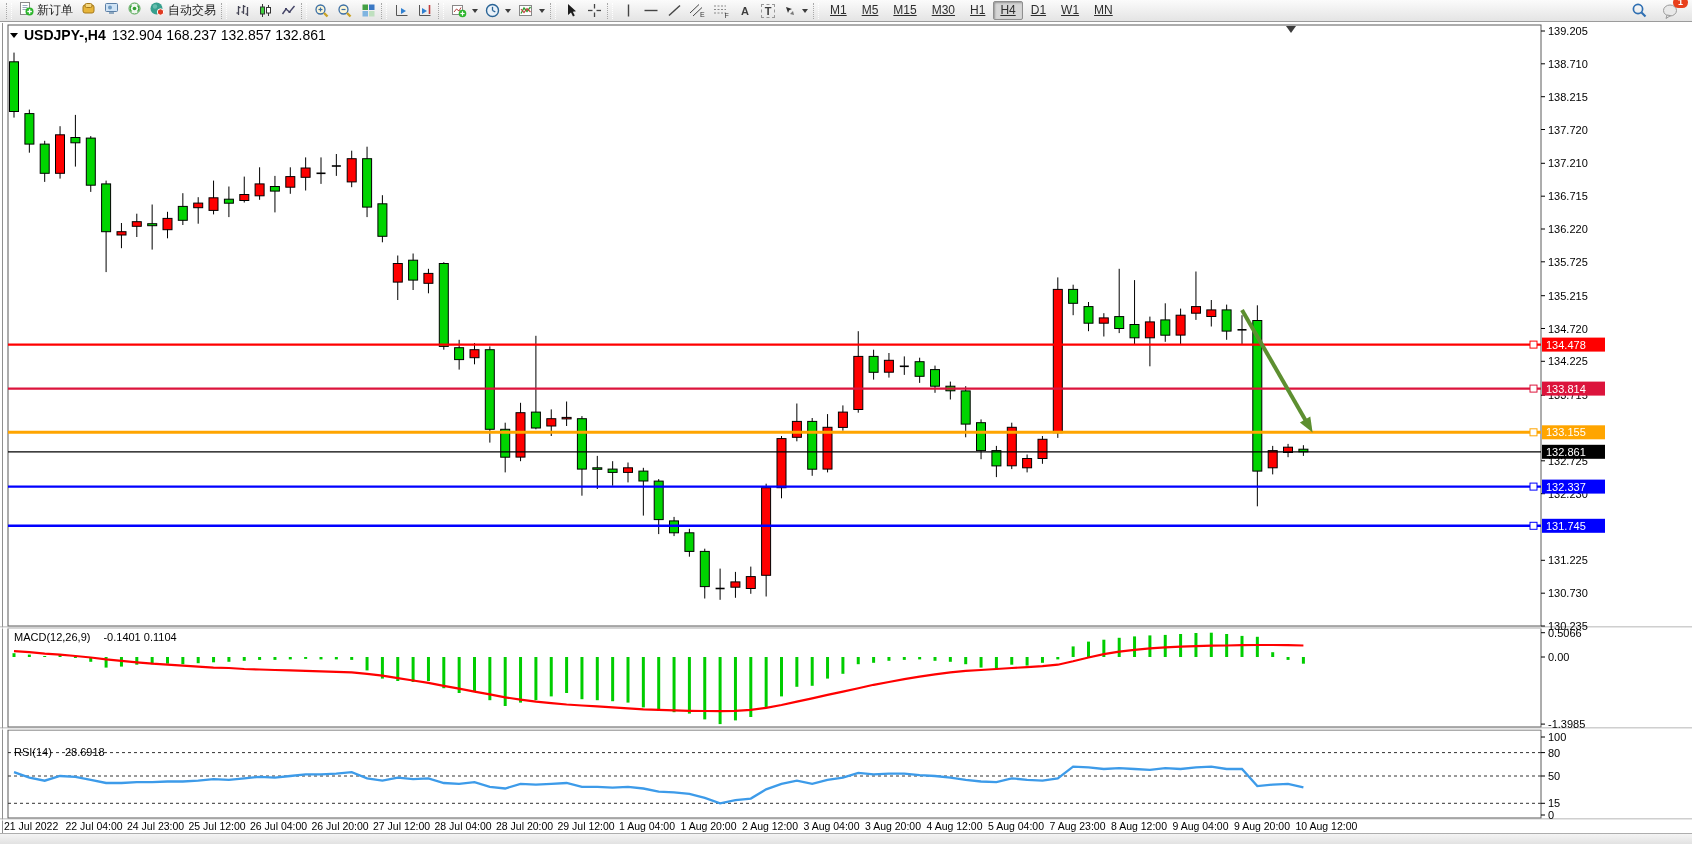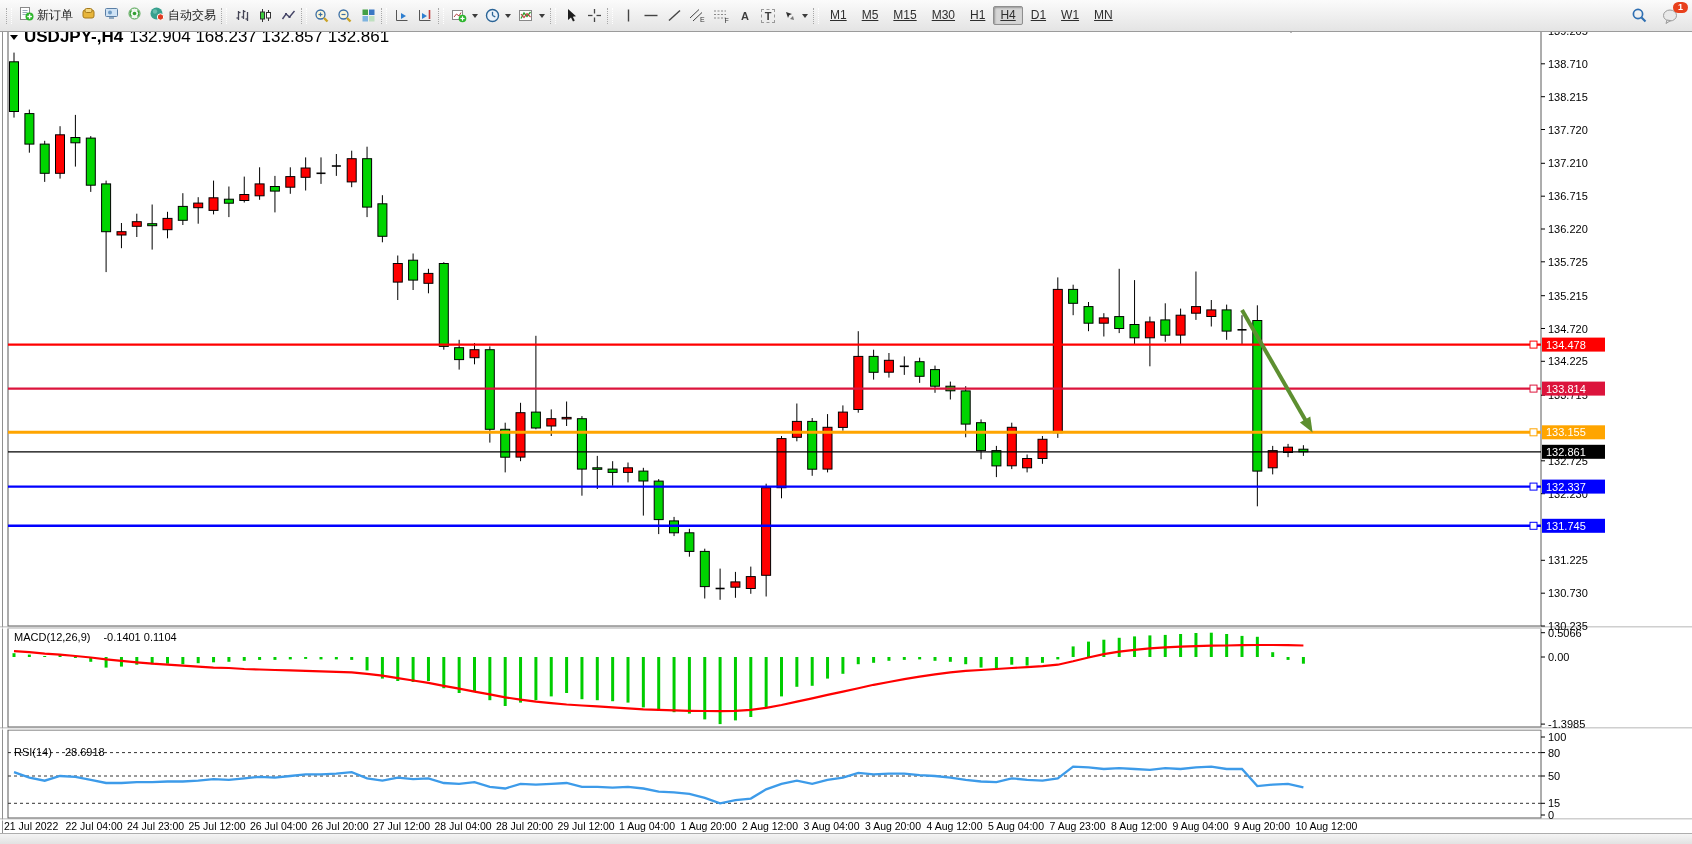--- a/index.html
+++ b/index.html
@@ -1,38 +1,38 @@
 <!DOCTYPE html>
 <html><head>
 <meta charset="utf-8">
 <style>
   html,body{margin:0;padding:0;}
   body{width:1692px;height:844px;position:relative;overflow:hidden;background:#fff;
        font-family:"Liberation Sans",sans-serif;-webkit-font-smoothing:antialiased;}
   
-  #toolbar{position:absolute;top:0;left:0;width:1692px;height:32px;
+  #toolbar{position:absolute;top:0;left:0;width:1692px;height:22px;
     background:linear-gradient(#fbfbfb,#e4e4e4);border-bottom:1px solid #9b9b9b;
     display:flex;align-items:center;padding:0 4px;box-sizing:border-box;z-index:10;}
   .grip{width:4px;height:16px;border-left:1px dotted #a8a8a8;border-right:1px dotted #fff;margin:0 4px 0 2px;}
   .tb-group{display:flex;align-items:center;gap:1px;}
   .tb-btn{height:20px;min-width:22px;display:flex;align-items:center;justify-content:center;
     border:1px solid transparent;border-radius:2px;cursor:default;gap:3px;padding:0 2px;box-sizing:border-box;}
   .tb-label{font-size:12px;color:#1c1c1c;white-space:nowrap;}
   .caret{width:0;height:0;border-left:3px solid transparent;border-right:3px solid transparent;border-top:4px solid #3c3c3c;margin-left:2px;}
   .tf-btn{font-size:12px;color:#2e2e2e;padding:0 6px;height:17px;line-height:17px;border:1px solid transparent;border-radius:2px;text-decoration:underline;}
   .tf-btn.active{background:#d6d6d6;border-color:#8f8f8f;box-shadow:inset 1px 1px 2px rgba(0,0,0,.3);}
   #tb-right{margin-left:auto;display:flex;align-items:center;gap:8px;padding-right:6px;}
   .badge{position:absolute;top:-5px;right:-7px;background:#e8401c;color:#fff;border-radius:8px;
     font-size:9px;line-height:11px;min-width:11px;height:11px;text-align:center;padding:0 2px;font-weight:bold;}
   .glyph-letter{font-size:11px;font-weight:bold;color:#3e3e3e;}
   
   #chart-window{position:absolute;top:23px;left:0;width:1692px;height:810px;background:#fff;}
   #chart-svg{position:absolute;top:0;left:0;}
   #title-overlay{position:absolute;top:4px;left:10px;display:flex;align-items:center;gap:6px;
-    font-size:17px;color:#000;z-index:5;}
+    font-size:14px;color:#000;z-index:5;}
   .tri-down{width:0;height:0;border-left:4px solid transparent;border-right:4px solid transparent;border-top:5px solid #000;}
   .ind-label{position:absolute;left:14px;font-size:11px;color:#000;z-index:5;display:flex;gap:13px;}
   #macd-label{top:608px;}
   #rsi-label{top:710px;margin-top:13px;}
   
   #status-bar{position:absolute;left:0;bottom:0;width:1692px;height:11px;
     background:linear-gradient(#f4f4f4,#e2e2e2);border-top:1px solid #adadad;box-sizing:border-box;}
   svg text{font-family:"Liberation Sans",sans-serif;}
 </style>
 </head>

